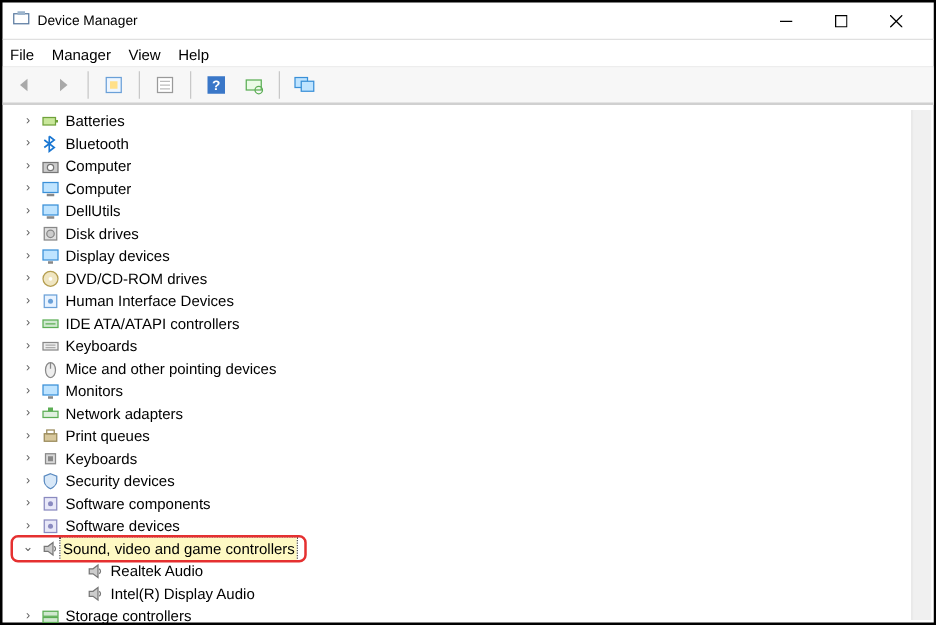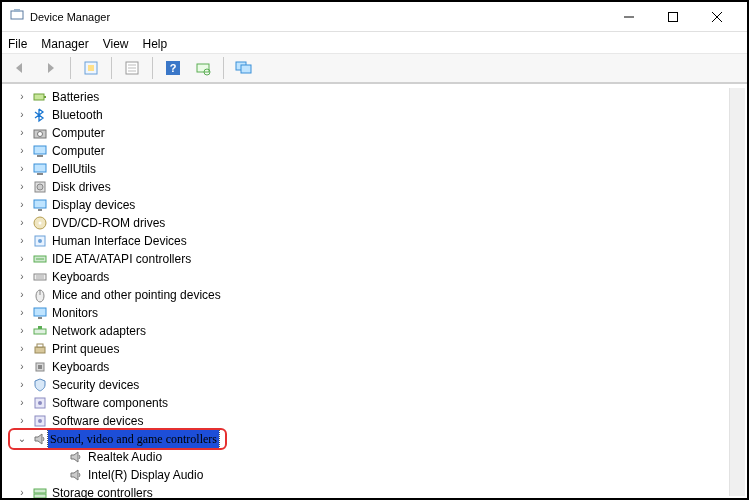--- a/index.html
+++ b/index.html
@@ -80,24 +80,23 @@
 }
 .node .dicon { width:16px; display:inline-flex; justify-content:center; }
 .node-label { cursor: default; }
 .child { padding-left: 36px; }
 .selected-wrap {
   position: relative;
   display: inline-flex;
   align-items: center;
 }
 .selected-wrap .node-label {
-  background: #1d4ed8;
+  background: #fef9c3;
   outline: 1px dotted #555;
   padding: 0 2px;
-  font-family: Liberation Serif, serif;
 }
 .callout {
   position: absolute;
   border: 2px solid #e53030;
   border-radius: 6px;
   left: -24px; right: -8px; top: -2px; bottom: -2px;
   pointer-events: none;
 }
 </style>
 </head>

